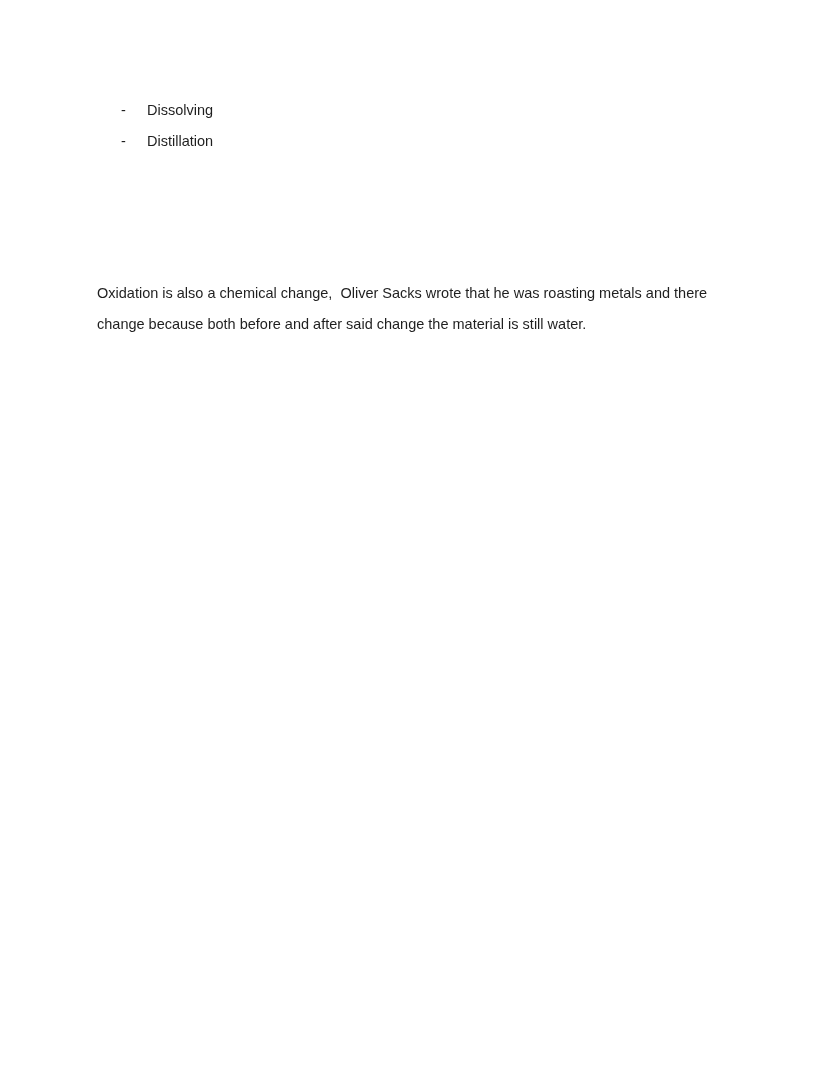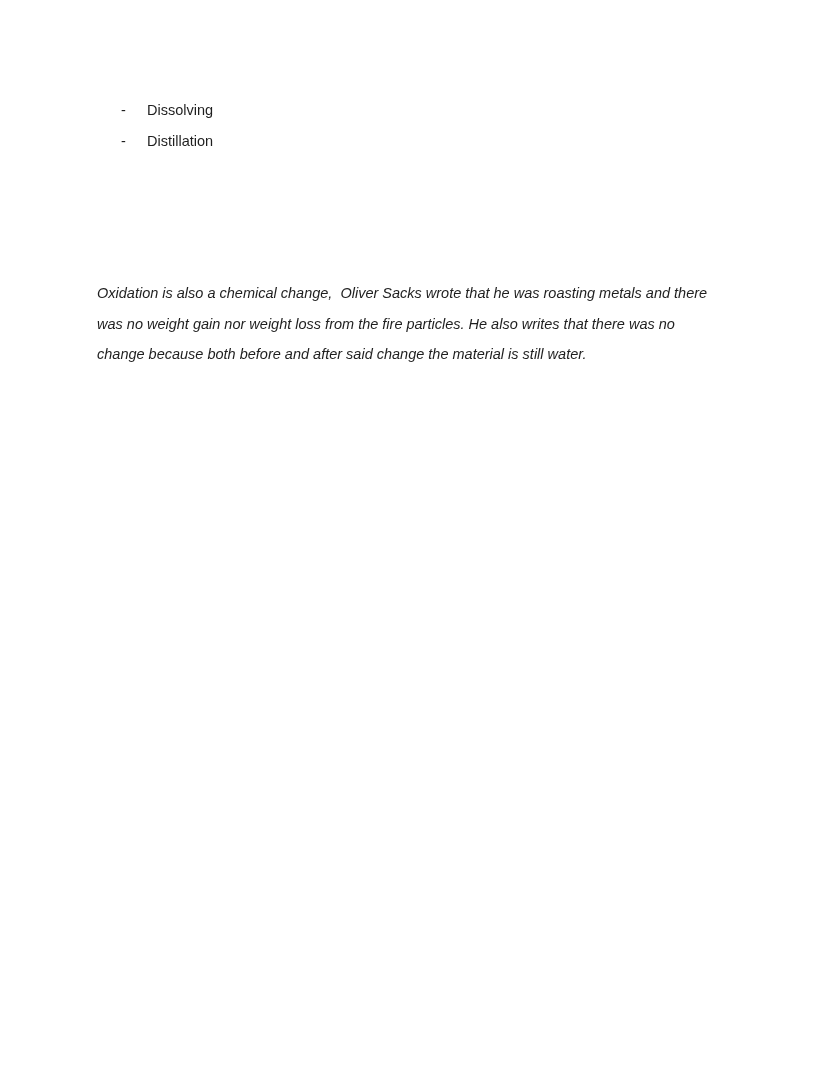--- a/index.html
+++ b/index.html
@@ -35,21 +35,20 @@
     width: 26px;
     flex: 0 0 26px;
   }
   .paragraph {
     position: absolute;
     top: 278px;
     left: 97px;
     width: 648px;
     font-size: 14.5px;
     line-height: 30.5px;
-    font-style: italic;
   }
   .paragraph-line {
     white-space: pre-wrap;
   }
 </style>
 </head>
 <body>
 
 <div class="page">
 
@@ -59,17 +58,16 @@
       <span>Dissolving</span>
     </div>
     <div class="list-item">
       <span class="bullet">-</span>
       <span>Distillation</span>
     </div>
   </div>
 
   <div class="paragraph">
     <div class="paragraph-line">Oxidation is also a chemical change,  Oliver Sacks wrote that he was roasting metals and there</div>
-    <div class="paragraph-line">was no weight gain nor weight loss from the fire particles. He also writes that there was no</div>
     <div class="paragraph-line">change because both before and after said change the material is still water.</div>
   </div>
 
 </div>
 
 </body></html>

